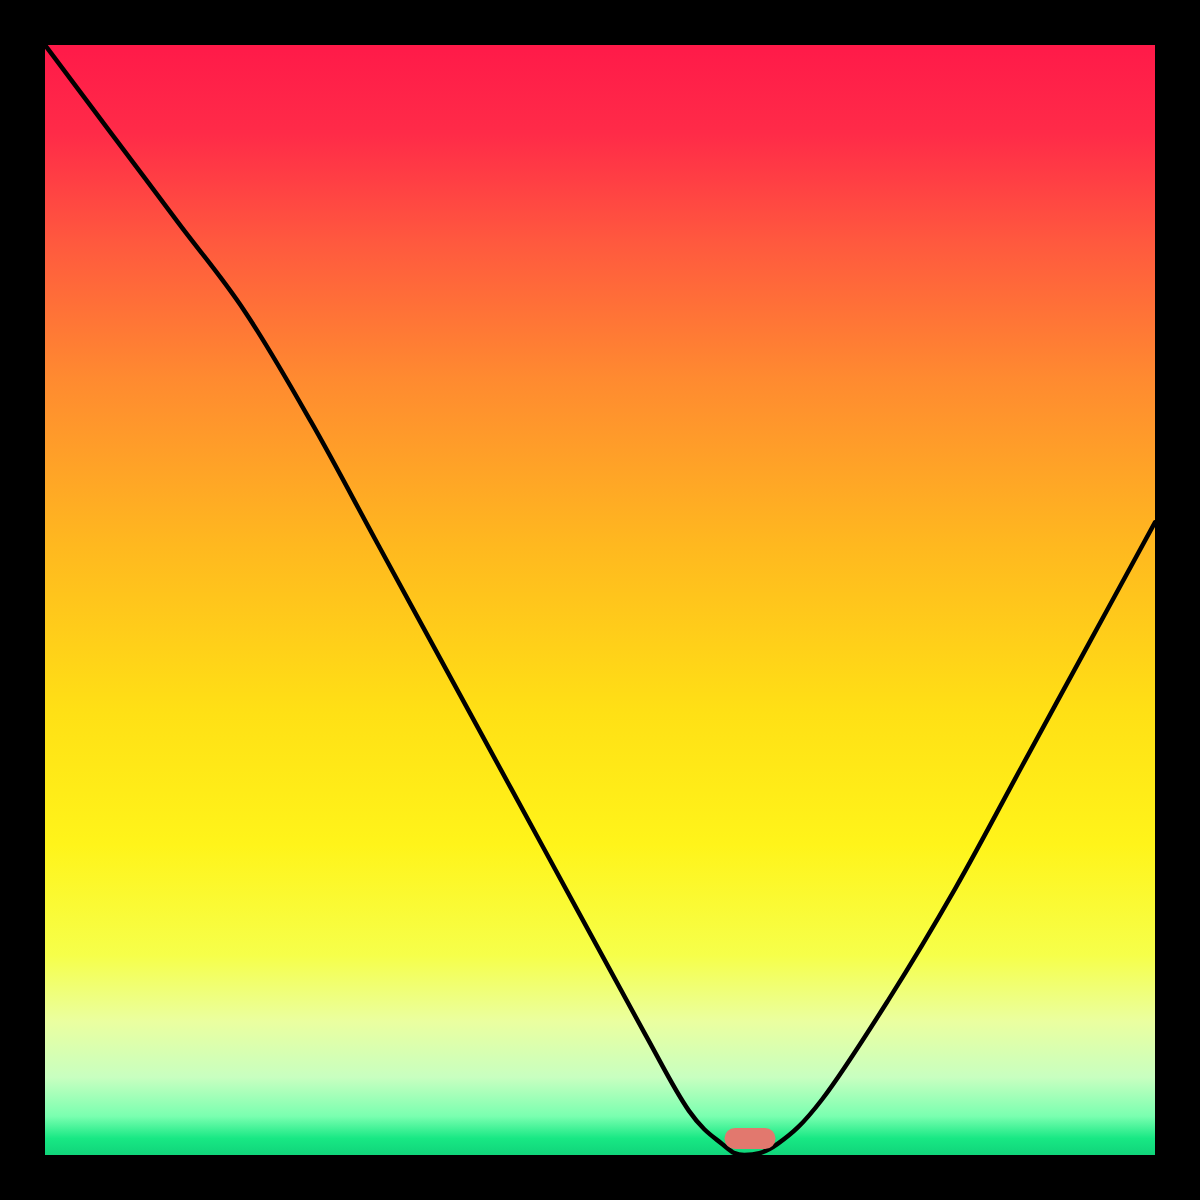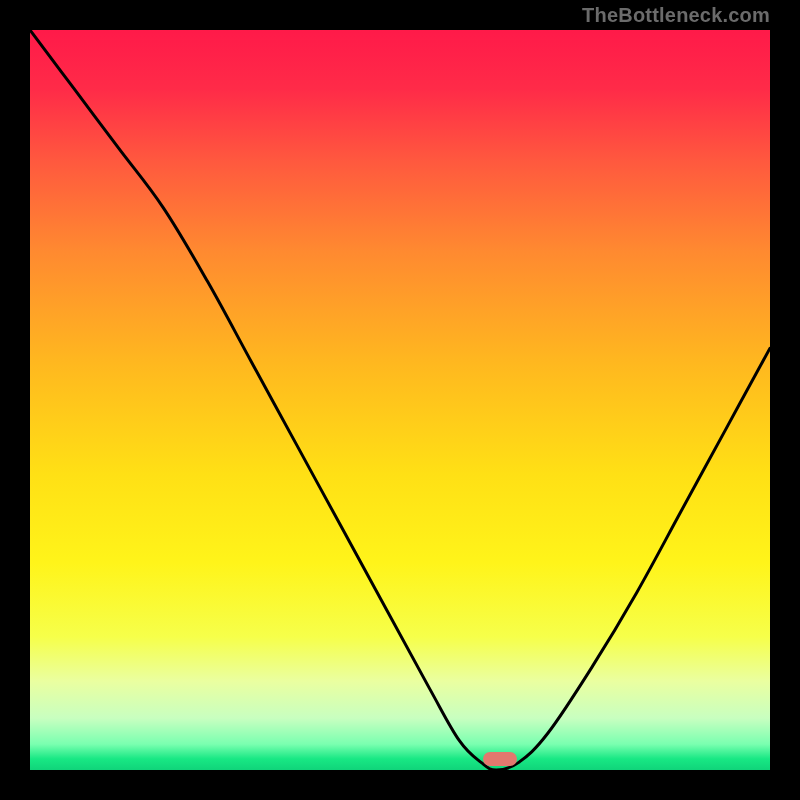--- a/index.html
+++ b/index.html
@@ -50,21 +50,20 @@
     border-radius: 7px;
     background: #e2786e;
     transform: translate(-50%, -50%);
   }
 </style>
 </head>
 <body>
 
 <div class="frame">
 
-  <div class="watermark">TheBottleneck.com</div>
 
   <div class="plot-area">
 
     <svg class="gradient-bg" viewBox="0 0 740 740" preserveAspectRatio="none">
       <defs>
         <linearGradient id="bgGrad" x1="0" y1="0" x2="0" y2="1">
             <stop offset="0%" stop-color="#ff1a49"></stop>
             <stop offset="8%" stop-color="#ff2b48"></stop>
             <stop offset="18%" stop-color="#ff5a3e"></stop>
             <stop offset="30%" stop-color="#ff8a30"></stop>

